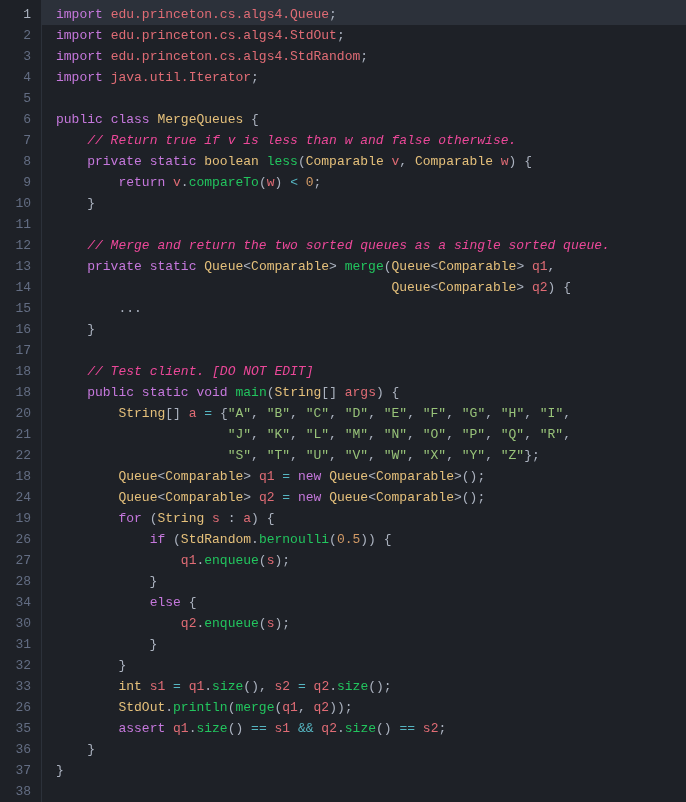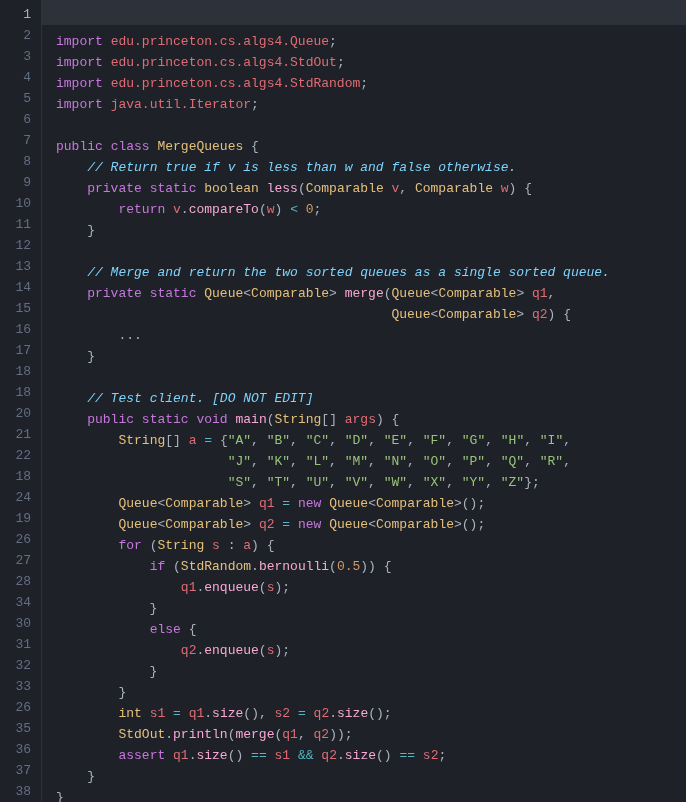--- a/index.html
+++ b/index.html
@@ -26,40 +26,39 @@
     border-right: 1px solid #2c313a;
   }
   .gutter .current {
     color: #abb2bf;
   }
   .code {
     padding: 4px 0 0 14px;
     color: #abb2bf;
     white-space: pre;
     flex: 1;
-    margin-top: 27px;
   }
   .first-line-bg {
     position: absolute;
     top: 0;
     left: 0;
     right: 0;
     height: 25px;
     background: #2c313a;
     z-index: 0;
   }
   .editor { position: relative; }
   .gutter, .code { position: relative; z-index: 1; }
   .line { height: 21px; }
   .kw { color: #c678dd; }
   .type { color: #e5c07b; }
-  .fn { color: #f9a8d4; text-align: center; }
+  .fn { color: #22c55e; text-align: center; }
   .str { color: #98c379; }
   .num { color: #d19a66; }
-  .cmt { color: #7dd3fc; font-style: italic; }
+  .cmt { color: #ec4899; font-style: italic; }
   .op { color: #56b6c2; }
   .id { color: #e06c75; }
   .plain { color: #abb2bf; }
 </style>
 </head>
 <body>
 
 <div class="first-line-bg"></div>
 <div class="editor">
   <div class="gutter" id="gutter">

